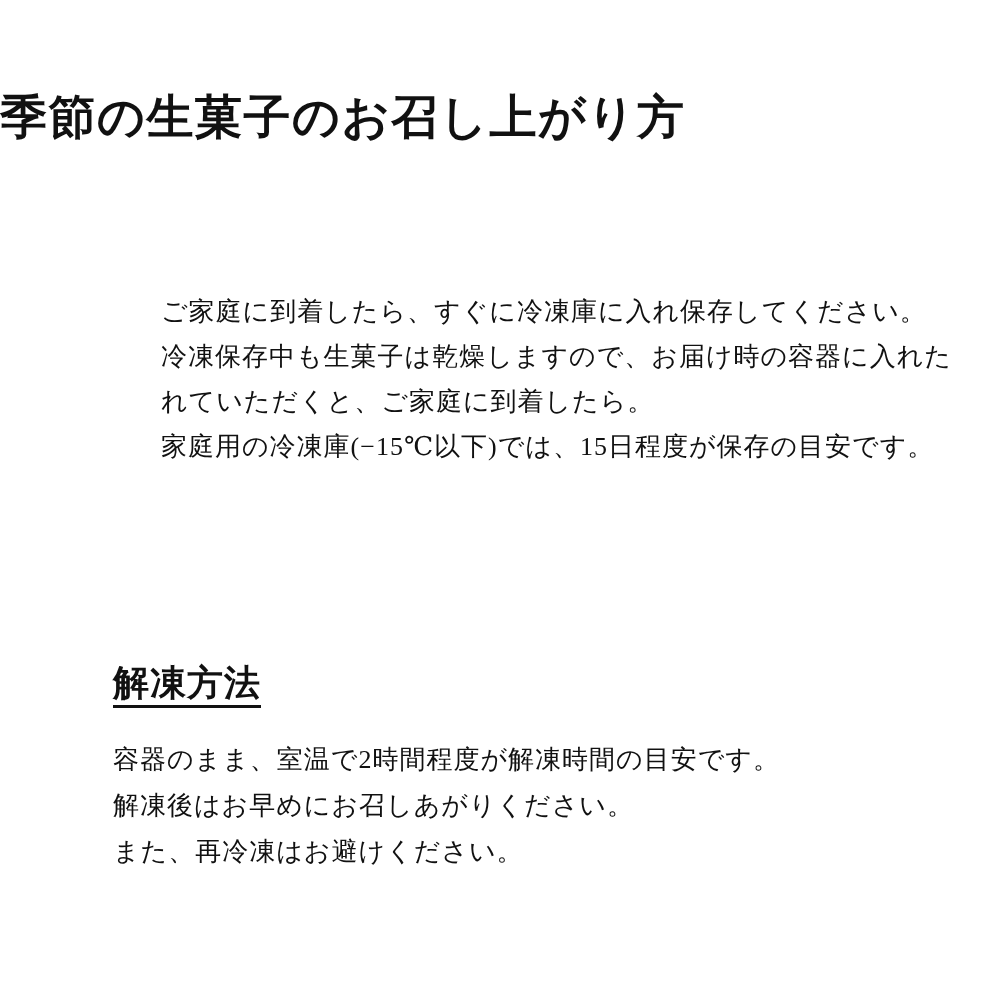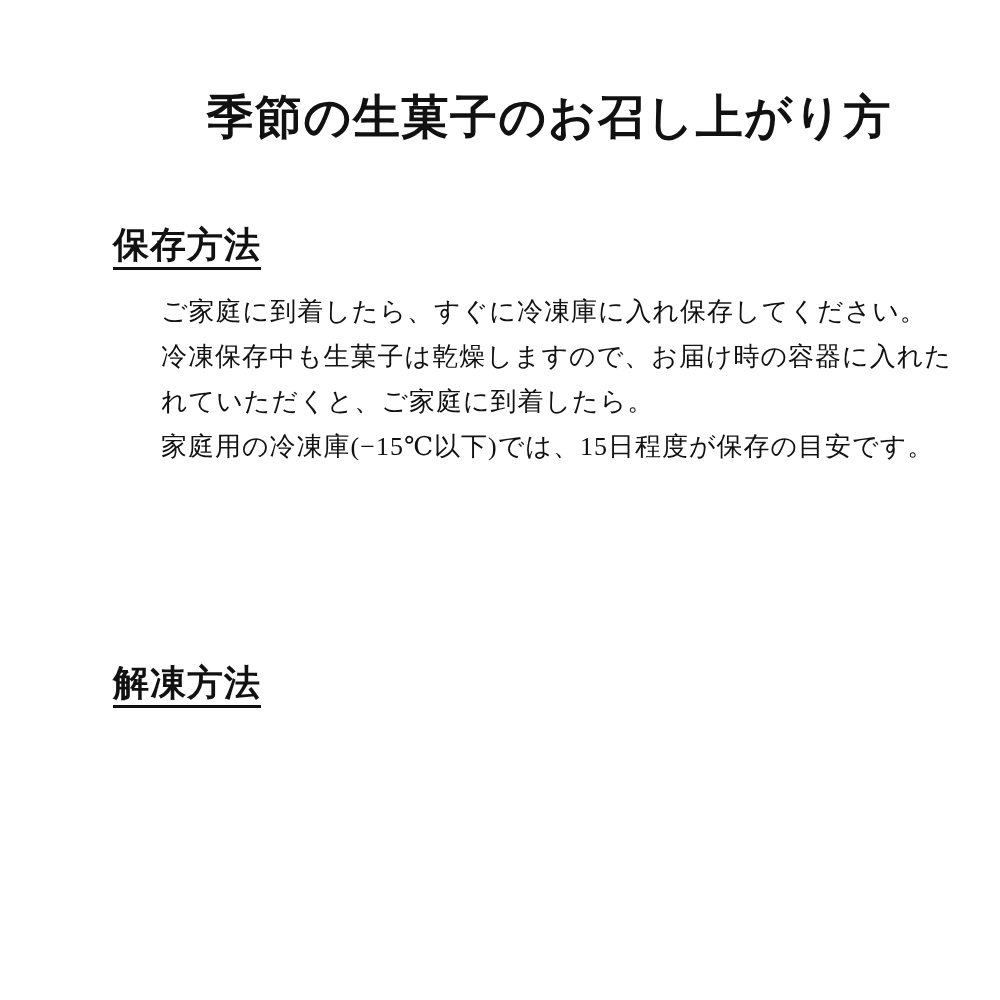--- a/index.html
+++ b/index.html
@@ -14,21 +14,21 @@
     background: #ffffff;
     color: #111111;
     font-family: "Liberation Serif", "DejaVu Serif", serif;
     overflow: hidden;
   }
   .doc-title {
     position: absolute;
     top: 87px;
     left: 0;
     width: 892px;
-    text-align: right;
+    text-align: left;
     font-size: 47px;
     font-weight: bold;
     letter-spacing: 1.5px;
     line-height: 1.3;
     margin: 0;
     white-space: nowrap;
   }
   .section-heading {
     position: absolute;
     left: 113px;
@@ -59,25 +59,29 @@
     white-space: nowrap;
   }
 </style>
 </head>
 <body>
 
 <div class="page">
 
   <h1 class="doc-title">季節の生菓子のお召し上がり方</h1>
 
-  <h2 class="section-heading heading-1">保存方法</h2>
 
   <div class="body-block body-1">
     <div class="text-line">ご家庭に到着したら、すぐに冷凍庫に入れ保存してください。</div>
     <div class="text-line">冷凍保存中も生菓子は乾燥しますので、お届け時の容器に入れた</div>
     <div class="text-line">れていただくと、ご家庭に到着したら。</div>
     <div class="text-line">家庭用の冷凍庫(−15℃以下)では、15日程度が保存の目安です。</div>
   </div>
 
   <h2 class="section-heading heading-2">解凍方法</h2>
 
+  <div class="body-block body-2">
+    <div class="text-line">容器のまま、室温で2時間程度が解凍時間の目安です。</div>
+    <div class="text-line">解凍後はお早めにお召しあがりください。</div>
+    <div class="text-line">また、再冷凍はお避けください。</div>
+  </div>
 
 </div>
 
 </body></html>

